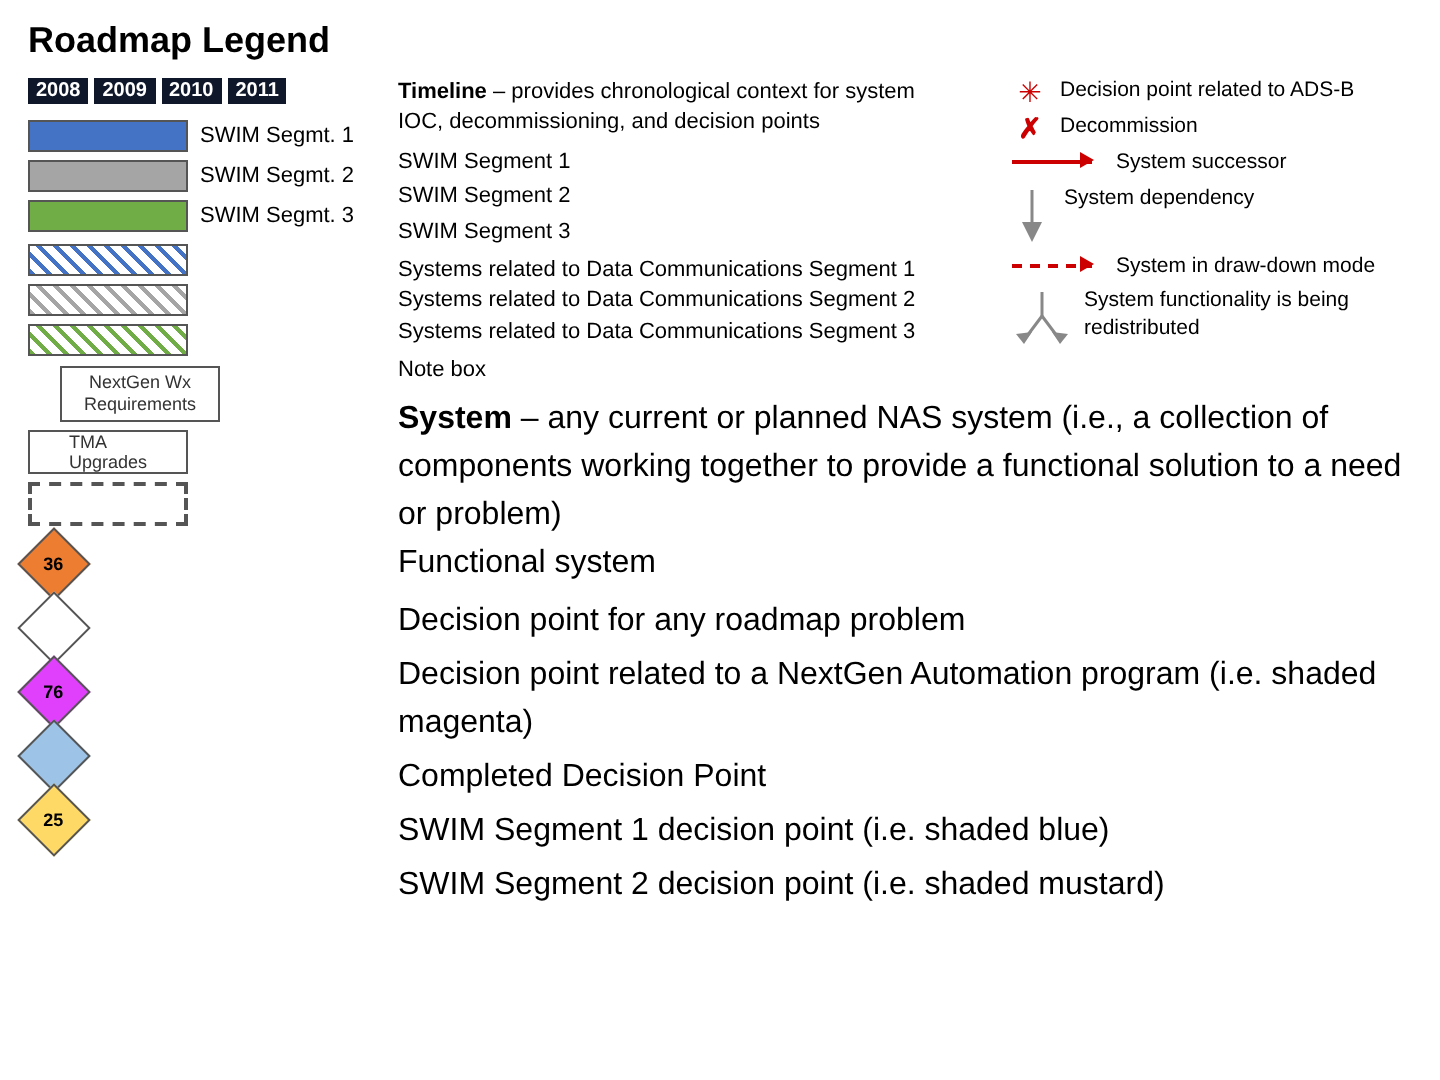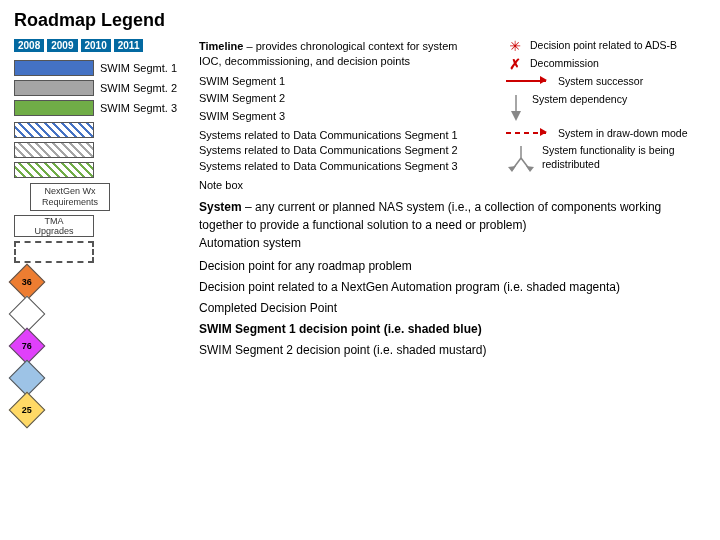--- a/index.html
+++ b/index.html
@@ -29,21 +29,21 @@
       flex: 1;
     }
 
     
     .timeline-row {
       display: flex;
       gap: 3px;
       margin-bottom: 8px;
     }
     .year-box {
-      background: #0369a1;
+      background: #0f172a;
       color: #fff;
       font-size: 10px;
       font-weight: bold;
       padding: 1px 4px;
     }
 
     
     .segment-box {
       display: flex;
       align-items: center;
@@ -132,21 +132,20 @@
     .tma-swatch {
       width: 80px;
       height: 22px;
       flex-shrink: 0;
       border: 1px solid #555;
       background: #fff;
       display: flex;
       align-items: center;
       justify-content: center;
       font-size: 9px;
-      text-align: center;
       color: #333;
     }
     .func-swatch {
       width: 80px;
       height: 22px;
       flex-shrink: 0;
       border: 2px dashed #555;
       background: #fff;
     }
 
@@ -251,21 +250,21 @@
       position: absolute;
       right: -1px;
       top: -4px;
       width: 0; height: 0;
       border-left: 7px solid #c00;
       border-top: 4px solid transparent;
       border-bottom: 4px solid transparent;
     }
 
     .right-bottom {
-      font-size: 12px;
+      font-size: 16px;
       line-height: 1.5;
     }
     .bold { font-weight: bold; }
   </style>
 </head>
 <body>
 
 <h1>Roadmap Legend</h1>
 
 <div class="main-layout">
@@ -395,21 +394,21 @@
           </svg>
           <span>System functionality is being redistributed</span>
         </div>
       </div>
     </div>
 
     <div class="right-bottom">
       <p>
         <span class="bold">System</span> – any current or planned NAS system (i.e., a collection of components working together to provide a functional solution to a need or problem)
       </p>
-      <p>Automation system</p>
+      <p>Functional system</p>
       <p style="margin-top:5px;">Decision point for any roadmap problem</p>
       <p style="margin-top:3px;">Decision point related to a NextGen Automation program (i.e. shaded magenta)</p>
       <p style="margin-top:3px;">Completed Decision Point</p>
-      <p style="margin-top:3px;font-weight:bold;">SWIM Segment 1 decision point (i.e. shaded blue)</p>
+      <p style="margin-top:3px;">SWIM Segment 1 decision point (i.e. shaded blue)</p>
       <p style="margin-top:3px;">SWIM Segment 2 decision point (i.e. shaded mustard)</p>
     </div>
   </div>
 </div>
 
 </body></html>

